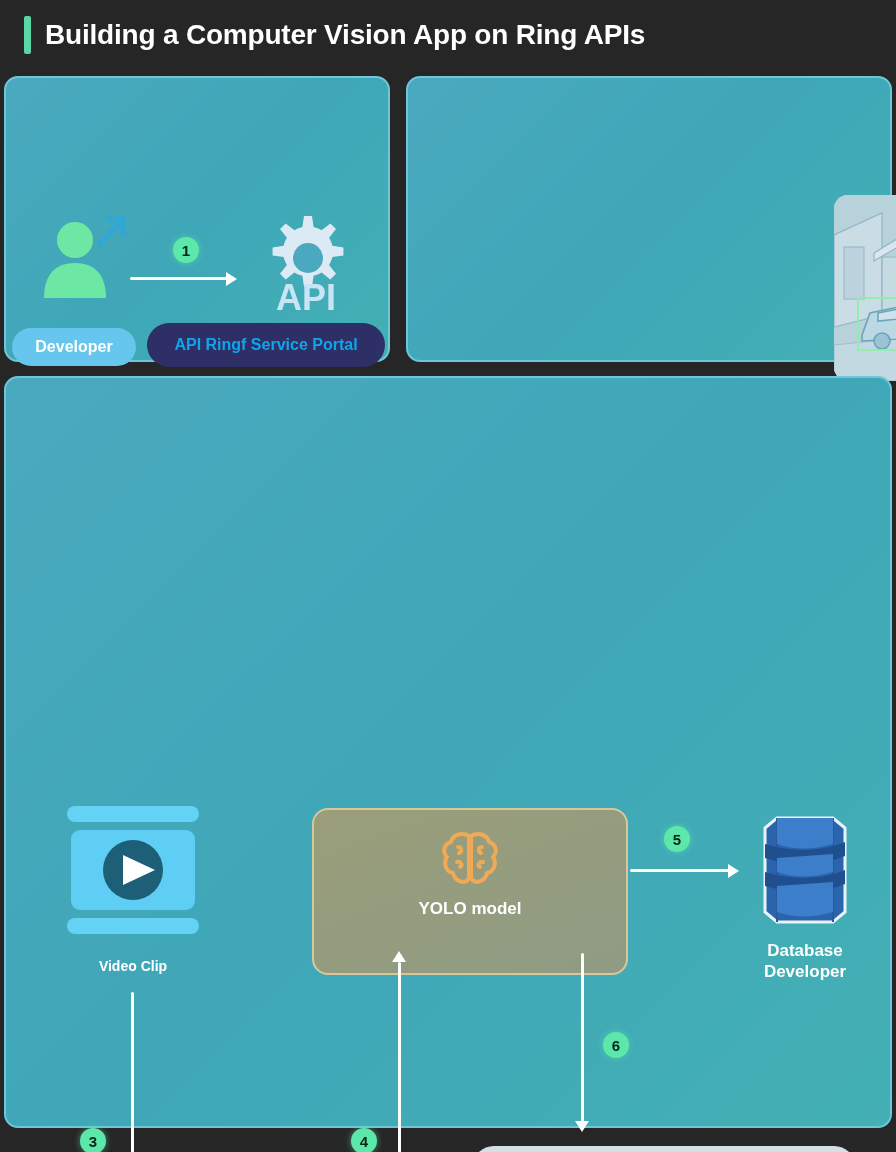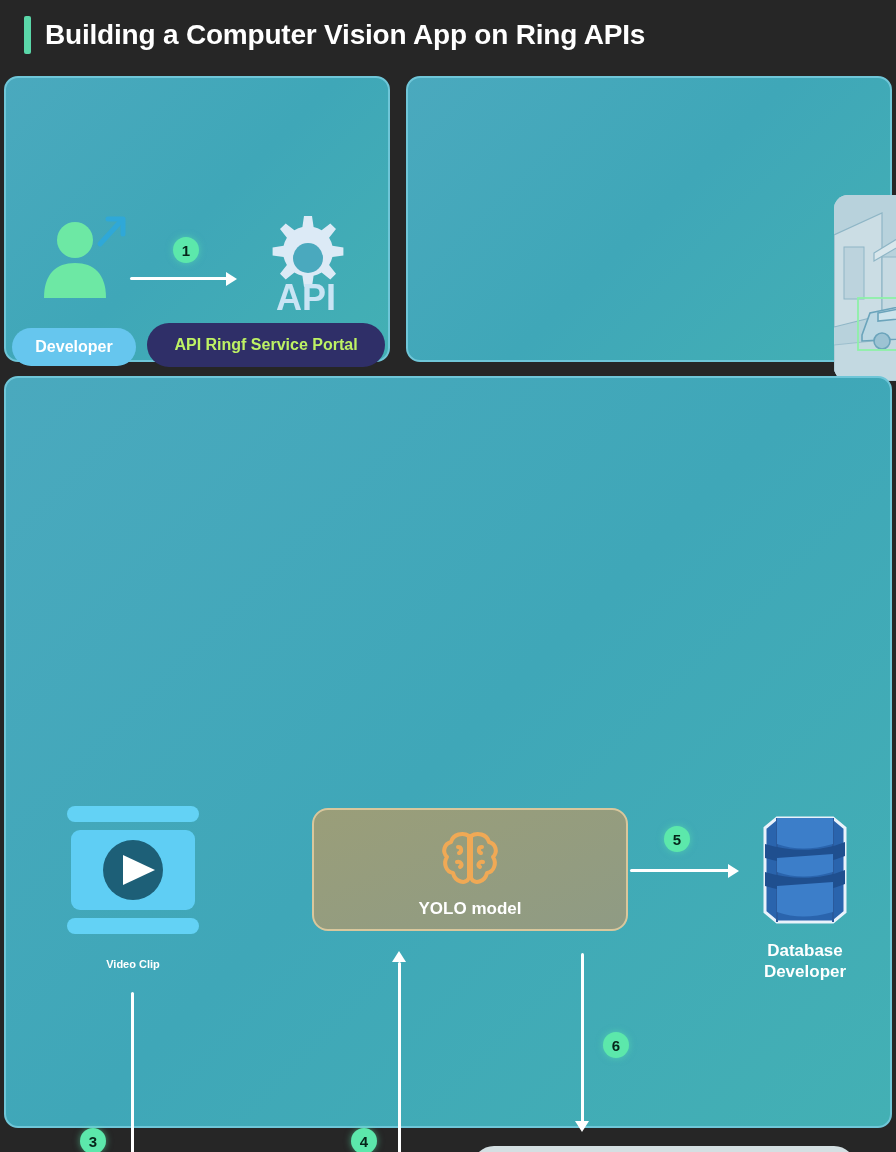--- a/index.html
+++ b/index.html
@@ -32,21 +32,21 @@
     border: 2px solid #6fc6d8;
     border-radius: 14px;
   }
   #panel-1 { left: 4px;   top: 76px;  width: 386px; height: 286px; }
   #panel-2 { left: 406px; top: 76px;  width: 486px; height: 286px; }
   #panel-3 { left: 4px;   top: 376px; width: 888px; height: 752px; }
 
   
   .abs { position: absolute; }
   .label-white {
-    color: #ffffff; font-size: 11px; font-weight: bold; text-align: center;
+    color: #ffffff; font-size: 14px; font-weight: bold; text-align: center;
     line-height: 1.25;
   }
 
   
   .badge {
     position: absolute; width: 26px; height: 26px; border-radius: 50%;
     background: #5ce8ab; color: #06261a; font-size: 15px; font-weight: bold;
     display: flex; align-items: center; justify-content: center;
     box-shadow: 0 0 7px rgba(92,232,171,0.55);
   }
@@ -80,38 +80,38 @@
   }
   #developer-pill span { color: #ffffff; font-size: 16px; font-weight: bold; }
   #gear-api { left: 240px; top: 128px; width: 118px; height: 112px; }
   #api-pill {
     left: 141px; top: 245px; width: 238px; height: 44px;
     background: #2f2f68; border-radius: 22px;
     display: flex; align-items: center; justify-content: center;
     padding: 0 10px;
   }
   #api-pill span {
-    color: #bef264; font-size: 16px; font-weight: bold; text-align: center; line-height: 1.15;
+    color: #0ea5e9; font-size: 16px; font-weight: bold; text-align: center; line-height: 1.15;
   }
 
   
   .scene {
     position: absolute; border-radius: 14px; overflow: hidden;
     background: linear-gradient(150deg,#c3d7dd 0%, #9fc6d4 45%, #8fc2d2 100%);
   }
 
   
   #scene-panel2 { left: 426px; top: 117px; width: 215px; height: 186px; }
 
   
   #video-clip-icon { left: 57px; top: 428px; width: 140px; height: 130px; }
   #video-clip-label { left: 47px; top: 580px; width: 160px; }
 
   #yolo-box {
-    left: 306px; top: 430px; width: 316px; height: 123px;
+    left: 306px; top: 430px; width: 316px; height: 167px;
     background: linear-gradient(160deg,#9a9e79,#8f9b84);
     border: 2px solid #d9c79c; border-radius: 16px;
   }
   #brain-icon { position: absolute; left: 50%; top: 20px; transform: translateX(-50%); width: 64px; height: 58px; }
   #yolo-label { position: absolute; left: 0; top: 88px; width: 100%; font-size: 17px; }
 
   #dynamodb-icon { left: 745px; top: 436px; width: 108px; height: 112px; }
   #dynamodb-label { left: 718px; top: 562px; width: 162px; font-size: 17px; }
 
   

